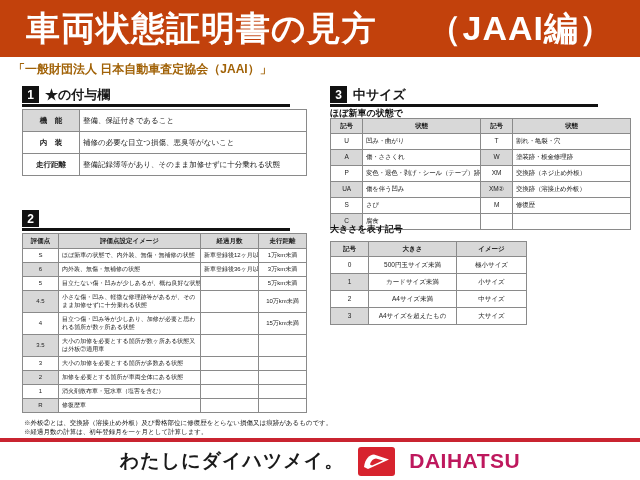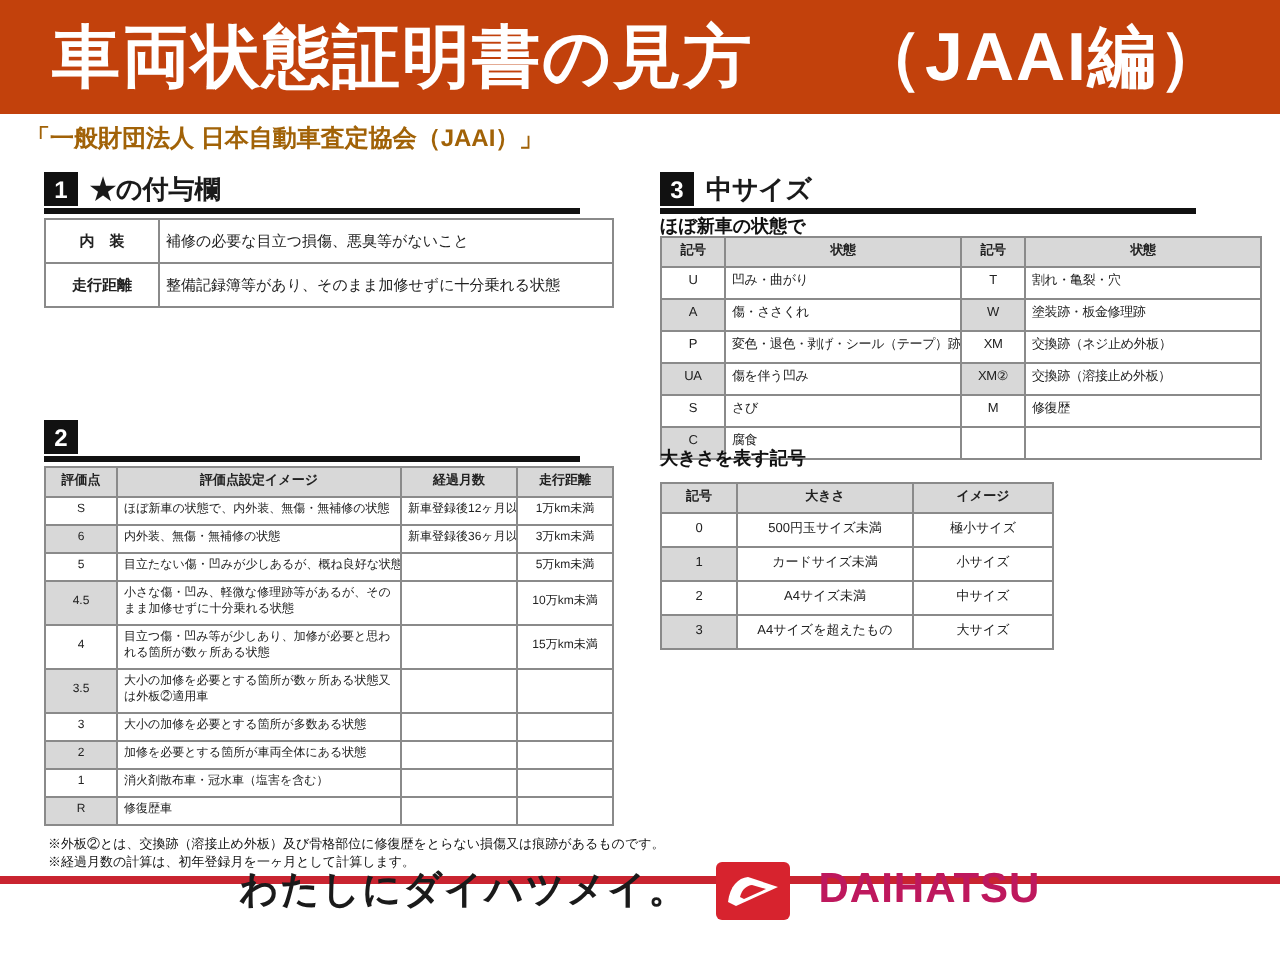--- a/index.html
+++ b/index.html
@@ -49,21 +49,21 @@
 
   #t4{top:241px;left:330px;width:196px;font-size:6.5px;}
   #t4 th{font-size:6.5px;height:12px;text-align:center;}
   #t4 td{height:14px;text-align:center;}
 
   
   .notes{position:absolute;top:418px;left:24px;font-size:6.5px;line-height:9px;color:#111;}
 
   
   .redline{position:absolute;top:438px;left:0;width:640px;height:4px;background:#c92430;}
-  .footer{position:absolute;top:428px;left:0;width:640px;height:34px;
+  .footer{position:absolute;top:444px;left:0;width:640px;height:34px;
     display:flex;align-items:center;justify-content:center;gap:14px;}
   .slogan{font-size:19px;font-weight:bold;letter-spacing:1px;color:#1a1a1a;white-space:nowrap;}
   .brand{font-size:21px;font-weight:bold;letter-spacing:0.5px;color:#be185d;white-space:nowrap;}
   .dmark{width:37px;height:29px;flex:0 0 37px;}
 </style>
 </head>
 <body>
 
 <div class="banner">
   <span>車両状態証明書の見方</span>
@@ -76,20 +76,24 @@
   <span class="t">★の付与欄</span>
 </div>
 <div class="rule" style="top:104px;left:22px;width:268px;"></div>
 
 <table id="t1">
   <colgroup>
       <col style="width:57px">
       <col style="width:227px">
     </colgroup>
   <tbody>
+      <tr>
+    <td class="lab gray">機　能</td>
+    <td>整備、保証付きであること</td>
+  </tr>
   <tr>
     <td class="lab">内　装</td>
     <td>補修の必要な目立つ損傷、悪臭等がないこと</td>
   </tr>
   <tr>
     <td class="lab">走行距離</td>
     <td>整備記録簿等があり、そのまま加修せずに十分乗れる状態</td>
   </tr>
 </tbody>
   </table>

